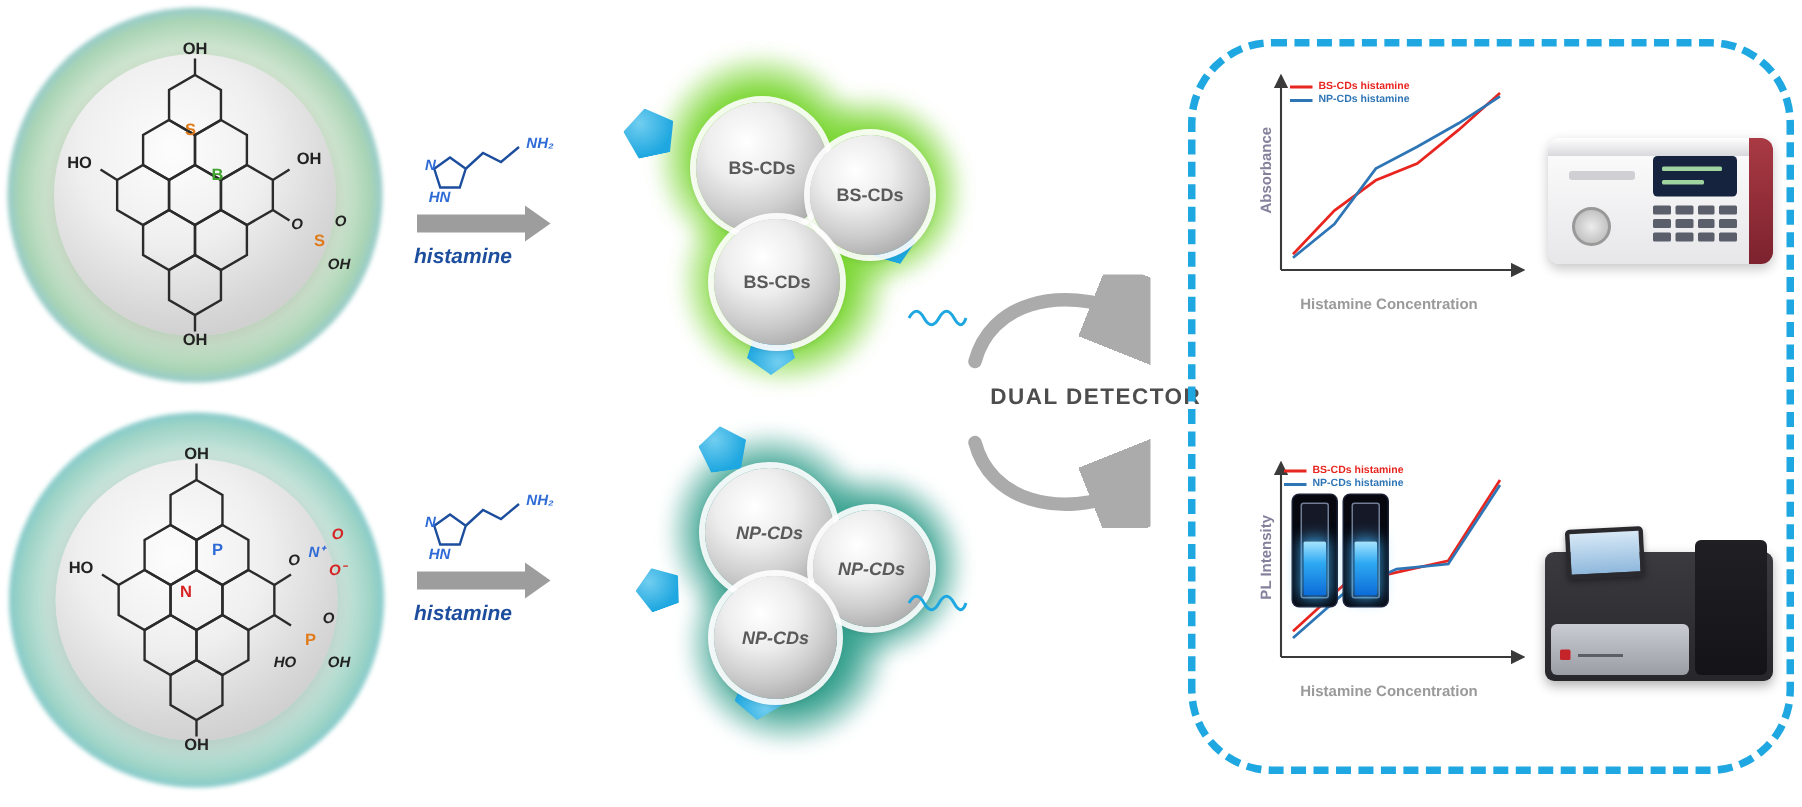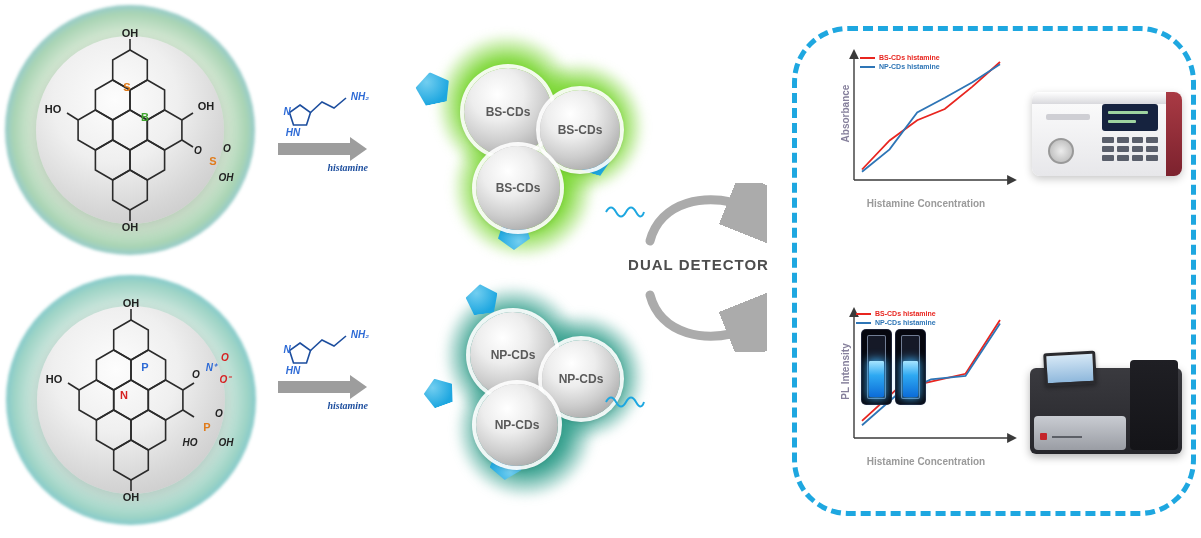--- a/index.html
+++ b/index.html
@@ -24,22 +24,22 @@
 
   .atom{position:absolute;transform:translate(-50%,-50%);
         font-weight:bold;font-size:11px;color:#222;white-space:nowrap;}
   .atom.sm{font-size:10px;font-style:italic;}
   .c-orange{color:#e07b1a;} .c-green{color:#3fa32e;}
   .c-red{color:#d62222;}   .c-blue{color:#2e6bd6;}
 
   
   .hist-wrap{position:absolute;width:100px;height:55px;}
   .hist polygon,.hist polyline{fill:none;stroke:var(--deep-blue,#1d4e9e);stroke-width:1.6;}
-  .hist-label{position:absolute;width:92px;text-align:right;font-style:italic;font-weight:bold;
-      font-size:10px;color:var(--deep-blue,#1d4e9e);font-family:Liberation Serif, serif;}
+  .hist-label{position:absolute;width:92px;text-align:left;font-style:italic;font-weight:bold;
+      font-size:14px;color:var(--deep-blue,#1d4e9e);font-family:Liberation Sans, sans-serif;}
   .big-arrow{position:absolute;width:72px;height:12px;background:var(--arrow-gray,#9d9d9d);}
   .big-arrow::after{content:"";position:absolute;right:-17px;top:-6px;width:0;height:0;
       border-left:17px solid var(--arrow-gray,#9d9d9d);
       border-top:12px solid transparent;border-bottom:12px solid transparent;}
 
   
   .cluster{position:absolute;}
   .glow{position:absolute;border-radius:50%;filter:blur(5px);}
   .glow.green{background:radial-gradient(circle, rgba(118,213,44,.95) 42%, rgba(118,213,44,0) 72%);}
   .glow.teal{background:radial-gradient(circle, rgba(47,157,138,.95) 42%, rgba(47,157,138,0) 72%);}
@@ -228,21 +228,21 @@
       <span>BS-CDs</span>
     </div>
     <div class="sphere" style="left:58px;top:118px;width:84px;height:84px;">
       <span>BS-CDs</span>
     </div>
     <svg class="squiggle" style="position:absolute;left:186px;top:172px;" width="42" height="22" viewBox="0 0 42 22">
       <path d="M2,12 q5,-9 10,0 t10,0 t10,0 t8,0"></path>
     </svg>
   </div>
 
-  <div class="cluster" style="left:428px;top:282px;width:225px;height:215px;">
+  <div class="cluster" style="left:428px;top:282px;width:225px;height:215px;font-style:italic;">
     <div class="glow teal" style="left:16px;top:4px;width:138px;height:138px;"></div>
     <div class="glow teal" style="left:90px;top:32px;width:126px;height:126px;"></div>
     <div class="glow teal" style="left:28px;top:78px;width:138px;height:138px;"></div>
     <div class="pent" style="left:38px;top:2px;width:32px;height:30px;transform:rotate(-8deg);"></div>
     <div class="pent" style="left:-4px;top:96px;width:30px;height:28px;transform:rotate(-20deg);"></div>
     <div class="pent" style="left:62px;top:168px;width:32px;height:30px;transform:rotate(185deg);"></div>
     <div class="sphere" style="left:42px;top:30px;width:86px;height:86px;">
       <span>NP-CDs</span>
     </div>
     <div class="sphere" style="left:114px;top:58px;width:78px;height:78px;">
@@ -257,21 +257,21 @@
   </div>
 
   <svg class="curve" style="position:absolute;left:642px;top:183px;" width="125" height="65" viewBox="0 0 125 65">
     <defs>
       <marker id="ah1" markerWidth="6" markerHeight="6" refX="3" refY="3" orient="auto">
         <path d="M0,0 L6,3 L0,6 z" fill="#ababab"></path>
       </marker>
     </defs>
     <path d="M8,58 C18,20 62,6 112,26" marker-end="url(#ah1)"></path>
   </svg>
-  <div class="dual-text" style="left:616px;top:256px;">DUAL DETECTOR</div>
+  <div class="dual-text" style="left:648px;top:256px;">DUAL DETECTOR</div>
   <svg class="curve" style="position:absolute;left:642px;top:287px;" width="125" height="65" viewBox="0 0 125 65">
     <defs>
       <marker id="ah2" markerWidth="6" markerHeight="6" refX="3" refY="3" orient="auto">
         <path d="M0,0 L6,3 L0,6 z" fill="#ababab"></path>
       </marker>
     </defs>
     <path d="M8,8 C18,46 62,60 112,40" marker-end="url(#ah2)"></path>
   </svg>
 
   <div class="panel"></div>

